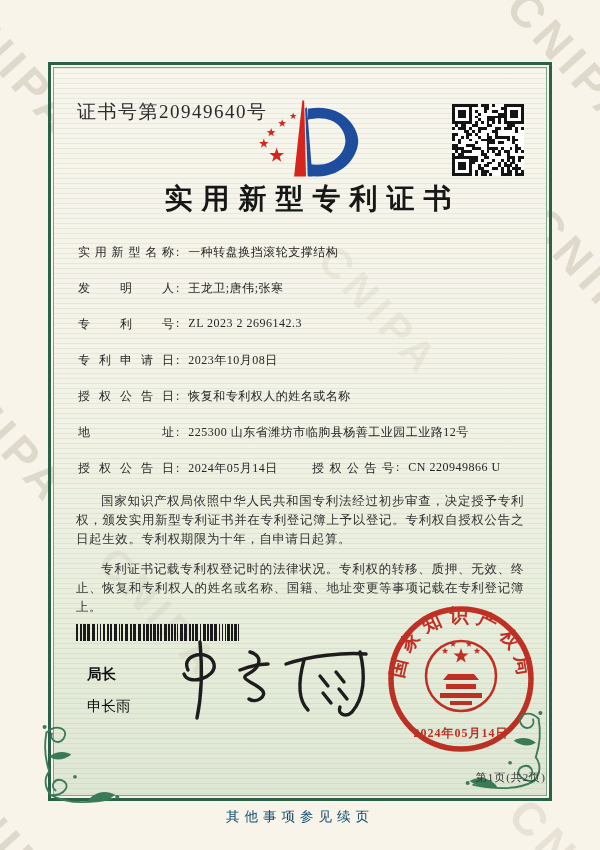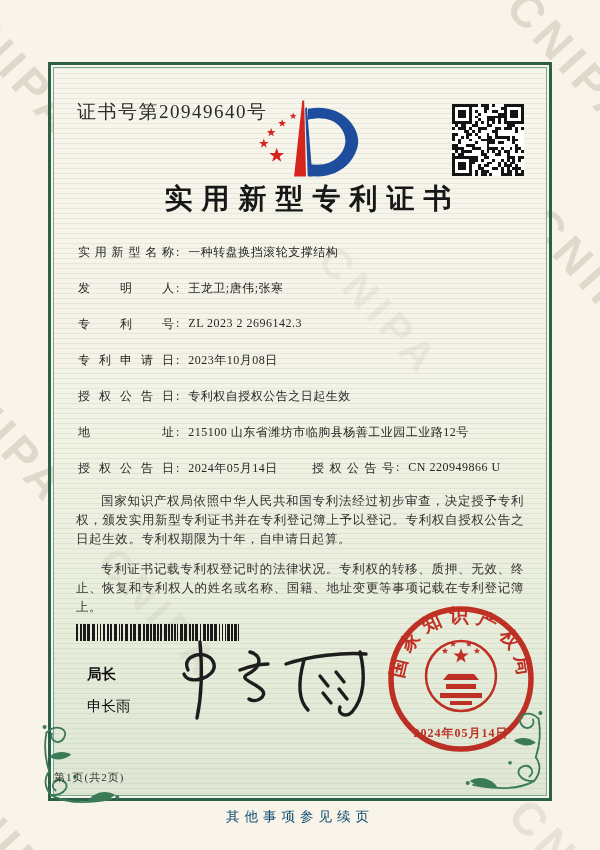--- a/index.html
+++ b/index.html
@@ -56,21 +56,21 @@
   .body-text p{margin:0 0 11px 0;text-indent:2em;letter-spacing:.6px;}
   
   .barcode{position:absolute;left:22px;top:556px;width:168px;height:17px;}
   .sig-title{position:absolute;left:33px;top:597px;font-family:"Liberation Sans","DejaVu Sans",sans-serif;font-size:14.5px;font-weight:600;color:#111;}
   .sig-name{position:absolute;left:33px;top:629px;font-family:"Liberation Sans","DejaVu Sans",sans-serif;font-size:14.5px;font-weight:400;color:#111;}
   .sig-hand{position:absolute;left:100px;top:568px;width:235px;height:95px;}
   .seal{position:absolute;left:332px;top:536px;width:150px;height:150px;mix-blend-mode:multiply;opacity:.93;}
   .seal text{font-family:"Liberation Serif","DejaVu Serif",serif;font-weight:bold;}
   .seal-arc-text{font-size:19px;letter-spacing:7px;fill:var(--seal-red);}
   .seal-date{font-size:12px;letter-spacing:1px;fill:var(--seal-red);}
-  .page-num{position:absolute;bottom:10px;left:0;width:100%;text-align:left;font-size:11px;letter-spacing:1px;color:#333;}
+  .page-num{position:absolute;bottom:10px;left:0;width:100%;text-align:right;font-size:11px;letter-spacing:1px;color:#333;}
   .ornament{position:absolute;width:92px;height:92px;}
   .orn-br{right:1px;bottom:1px;}
   .orn-bl{left:-14px;bottom:-13px;transform:scaleX(-1);}
   .cont-note{position:absolute;top:808px;left:0;width:100%;text-align:center;font-size:13.5px;letter-spacing:5px;color:#0c4a6e;}
   .seal-red{fill:var(--seal-red);}
   .seal-red-st{stroke:var(--seal-red);}
   .logo-red{fill:var(--logo-red);}
   .logo-blue{fill:var(--logo-blue);}
 </style>
 </head>
@@ -423,24 +423,24 @@
       <div class="frow">
         <span class="flabel">发明人</span><span class="colon">:</span><span class="fvalue">王龙卫;唐伟;张寒</span>
       </div>
       <div class="frow">
         <span class="flabel">专利号</span><span class="colon">:</span><span class="fvalue">ZL 2023 2 2696142.3</span>
       </div>
       <div class="frow">
         <span class="flabel">专利申请日</span><span class="colon">:</span><span class="fvalue">2023年10月08日</span>
       </div>
       <div class="frow">
-        <span class="flabel">授权公告日</span><span class="colon">:</span><span class="fvalue">专利权自授权公告之日起生效</span>
-      </div>
-      <div class="frow">
-        <span class="flabel">地址</span><span class="colon">:</span><span class="fvalue">215100 山东省潍坊市临朐县杨善工业园工业路12号</span>
+        <span class="flabel">授权公告日</span><span class="colon">:</span><span class="fvalue">恢复和专利权人的姓名或名称</span>
+      </div>
+      <div class="frow">
+        <span class="flabel">地址</span><span class="colon">:</span><span class="fvalue">225300 山东省潍坊市临朐县杨善工业园工业路12号</span>
       </div>
       <div class="frow">
         <span class="flabel">授权公告日</span><span class="colon">:</span><span class="fvalue">2024年05月14日</span>
         <span class="grant-second">
           <span class="flabel">授权公告号</span><span class="colon">:</span><span class="fvalue">CN 220949866 U</span>
         </span>
       </div>
     </div>
 
     <div class="body-text">

